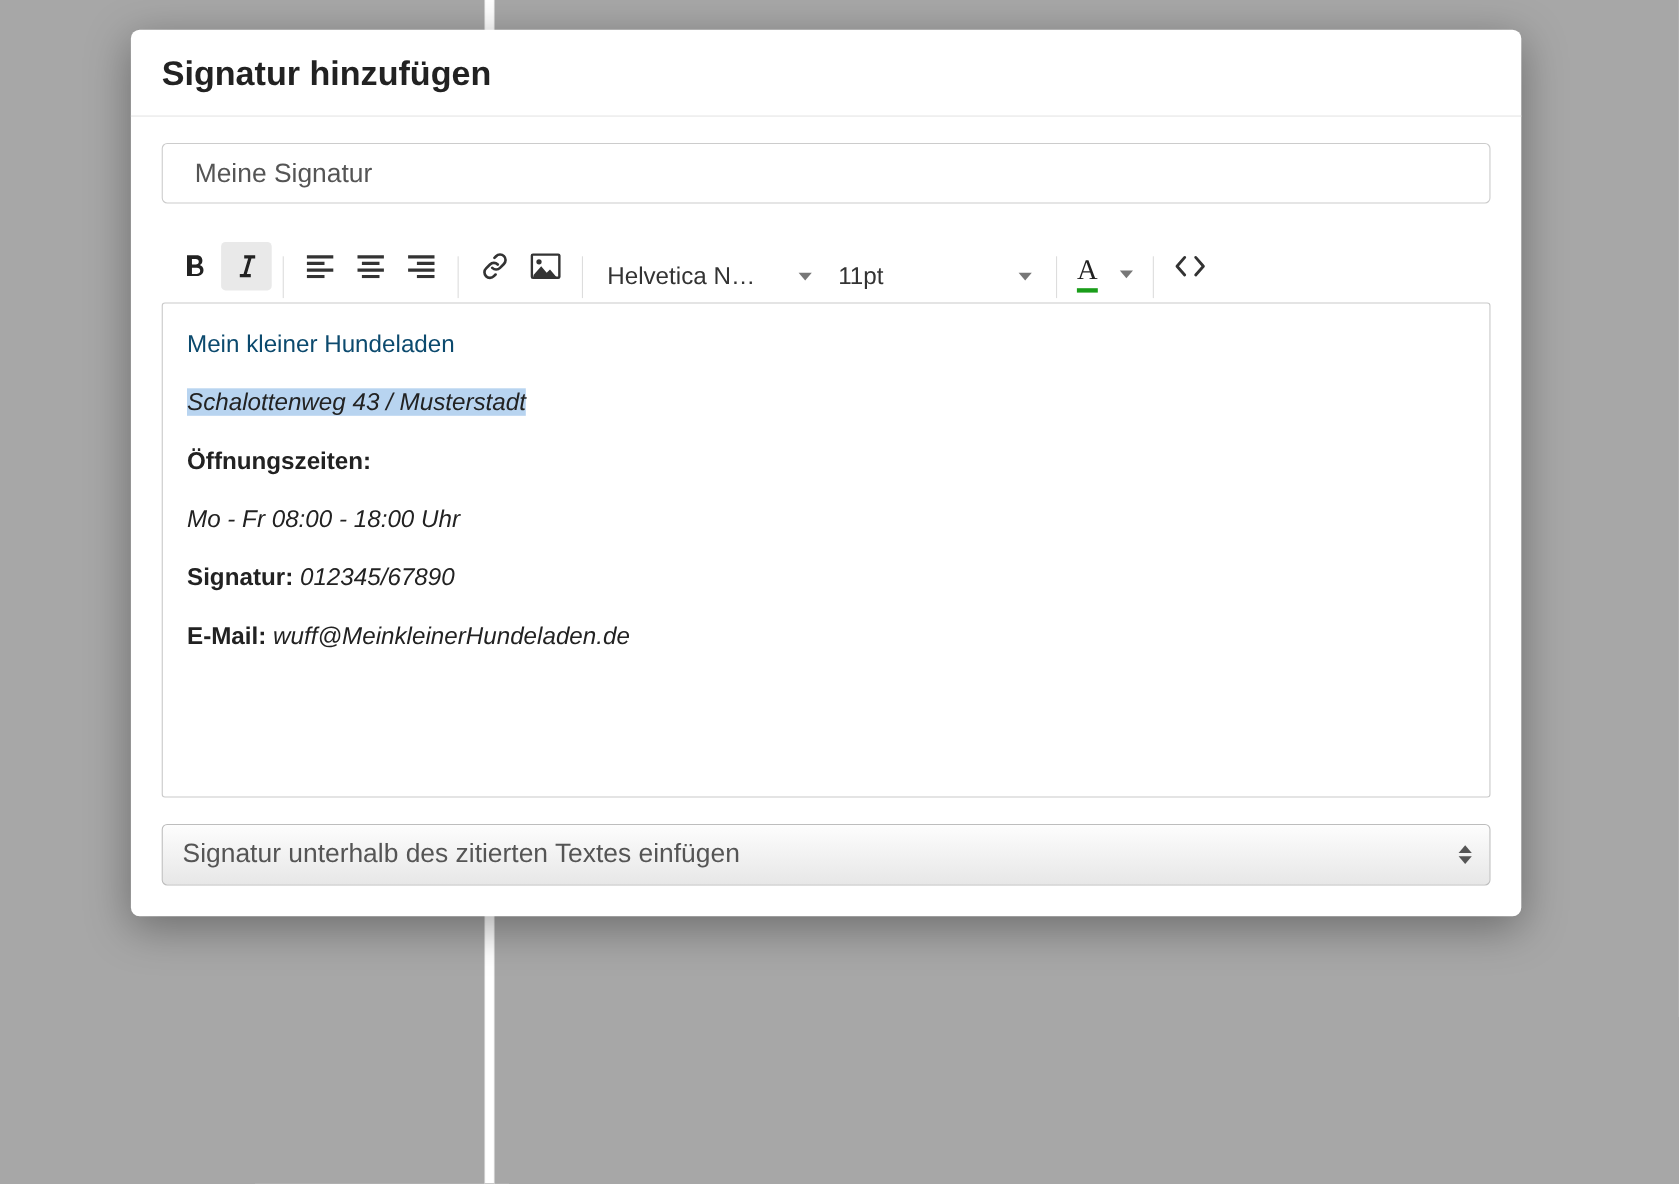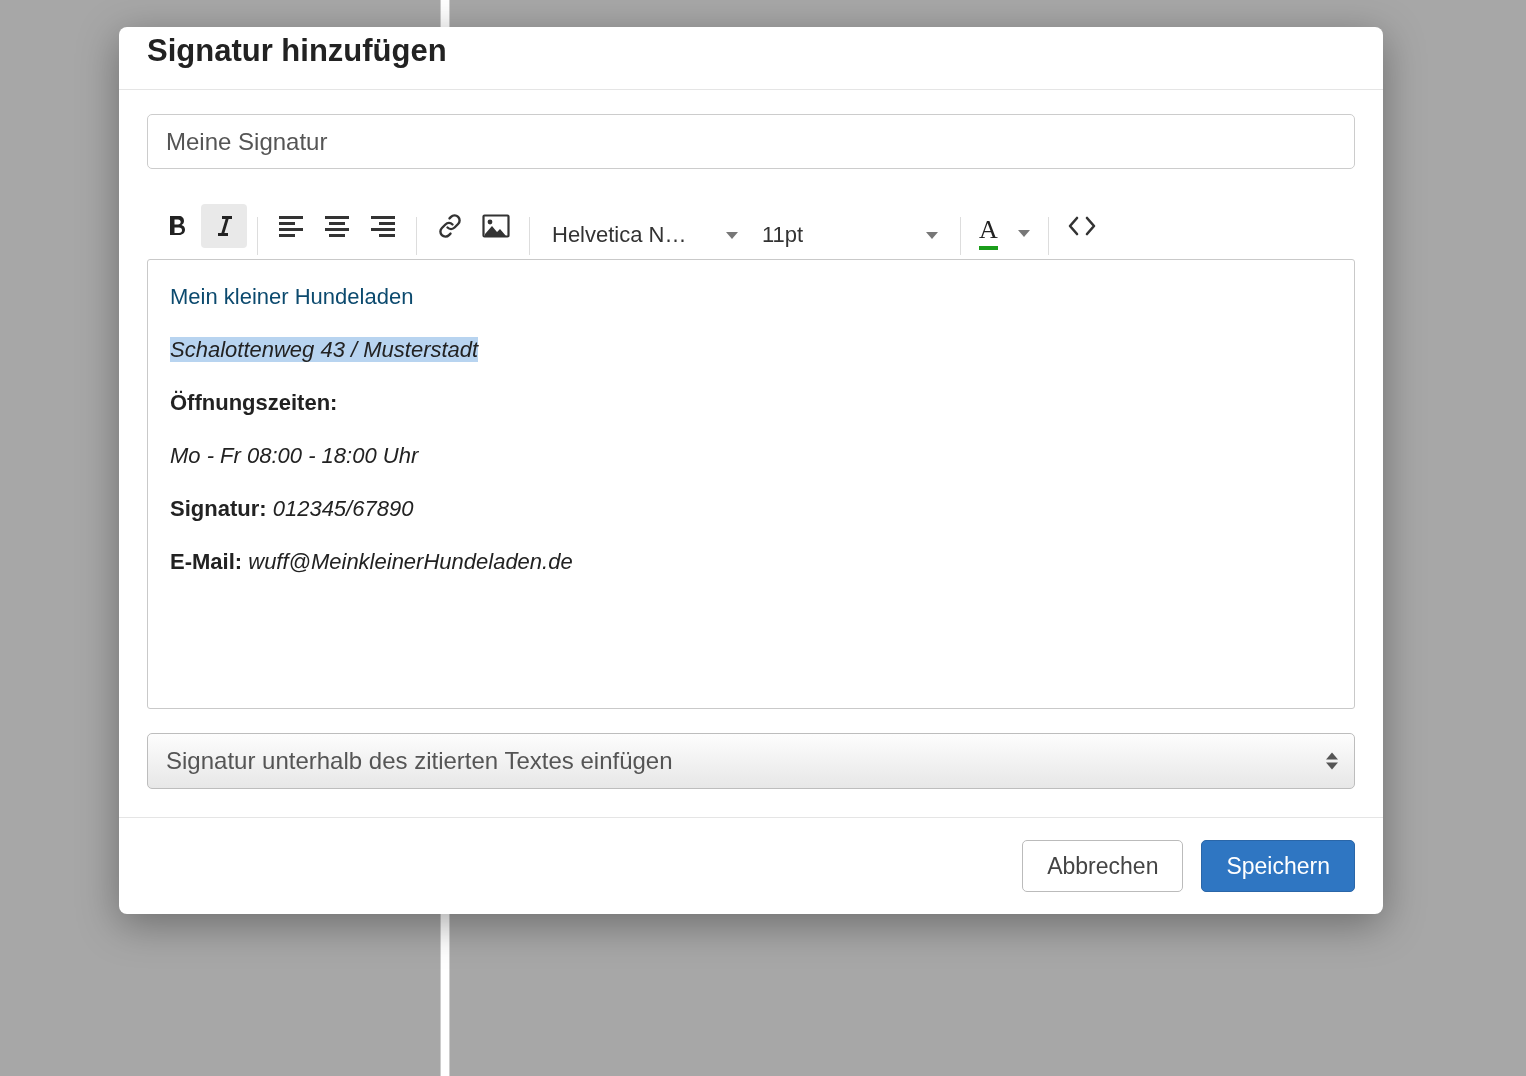--- a/index.html
+++ b/index.html
@@ -29,36 +29,36 @@
     left: 119px;
     top: 27px;
     width: 1264px;
     background: #fff;
     border-radius: 8px;
     box-shadow: 0 10px 40px rgba(0,0,0,0.35);
     display: flex;
     flex-direction: column;
   }
   .modal-header {
-    padding: 6px 28px 20px 28px;
+    padding: 22px 28px 20px 28px;
     border-bottom: 1px solid #e5e5e5;
   }
   .modal-title {
     font-size: 31px;
     font-weight: 700;
     color: #222;
     margin: 0;
   }
   .modal-body {
     padding: 24px 28px 28px 28px;
   }
   .name-input {
     width: 100%;
     height: 55px;
-    padding: 0 18px;
+    padding: 0 29px;
     font-size: 24px;
     color: #555;
     border: 1px solid #ccc;
     border-radius: 5px;
     outline: none;
     background: #fff;
   }
   .toolbar {
     margin-top: 28px;
     display: flex;
@@ -335,19 +335,15 @@
       <div class="placement-select">
         <span>Signatur unterhalb des zitierten Textes einfügen</span>
         <div class="placement-arrows">
           <div class="arr-up"></div>
           <div class="arr-dn"></div>
         </div>
       </div>
 
     </div>
 
-    <div class="modal-footer">
-      <button class="btn btn-default">Abbrechen</button>
-      <button class="btn btn-primary">Speichern</button>
-    </div>
 
   </div>
 </div>
 
 </body></html>

